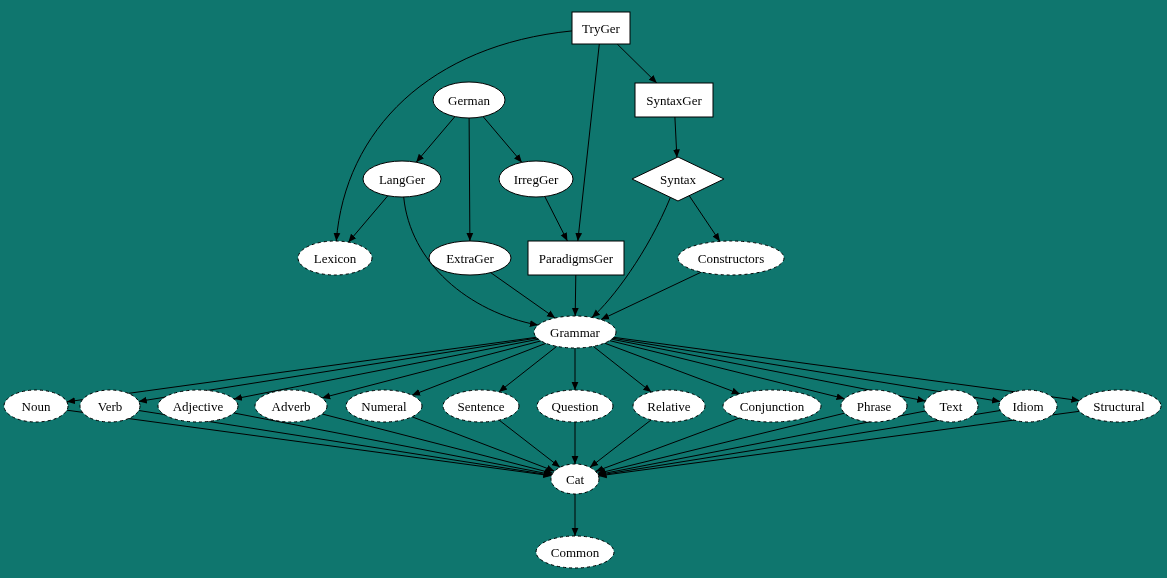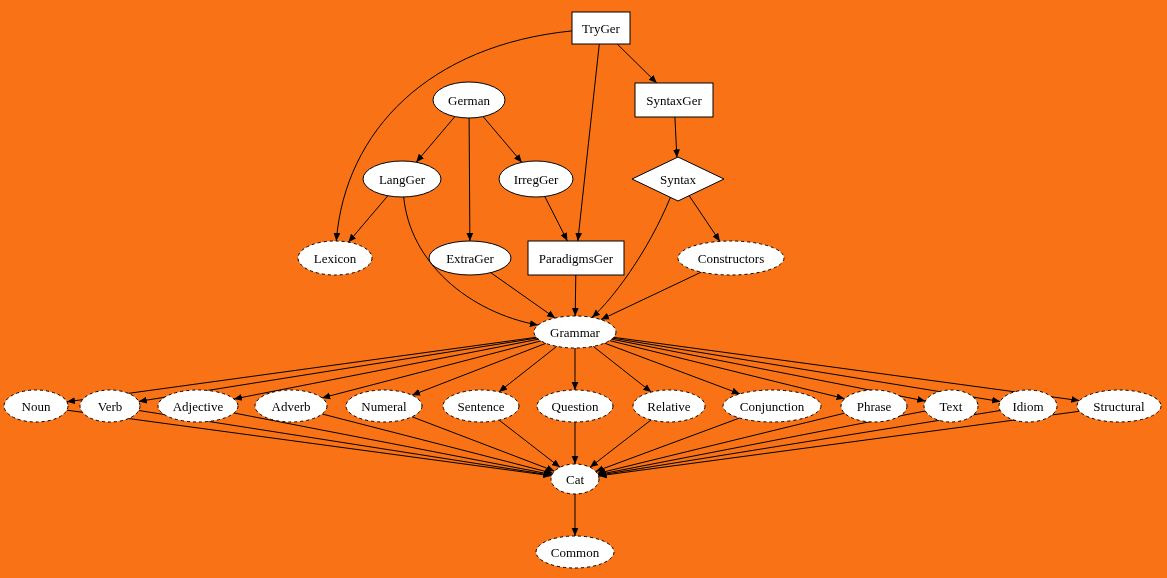--- a/index.html
+++ b/index.html
@@ -1,16 +1,16 @@
 <!DOCTYPE html>
 <html><head>
 <meta charset="utf-8">
 <style>
   html,body{margin:0;padding:0;background:#ffffff;}
-  .canvas-wrap{width:1167px;height:578px;position:relative;background:#f97316;}
+  .canvas-wrap{width:1167px;height:578px;position:relative;background:#0f766e;}
   svg{display:block;}
   .node-shape{fill:#ffffff;stroke:#000000;stroke-width:1;}
   .node-shape.dashed{stroke-dasharray:3,3;}
   .edge{fill:none;stroke:#000000;stroke-width:1;}
   .node-label{
     font-family:"Liberation Serif", serif;
     font-size:13px;
     fill:#000000;
     text-anchor:middle;
   }

